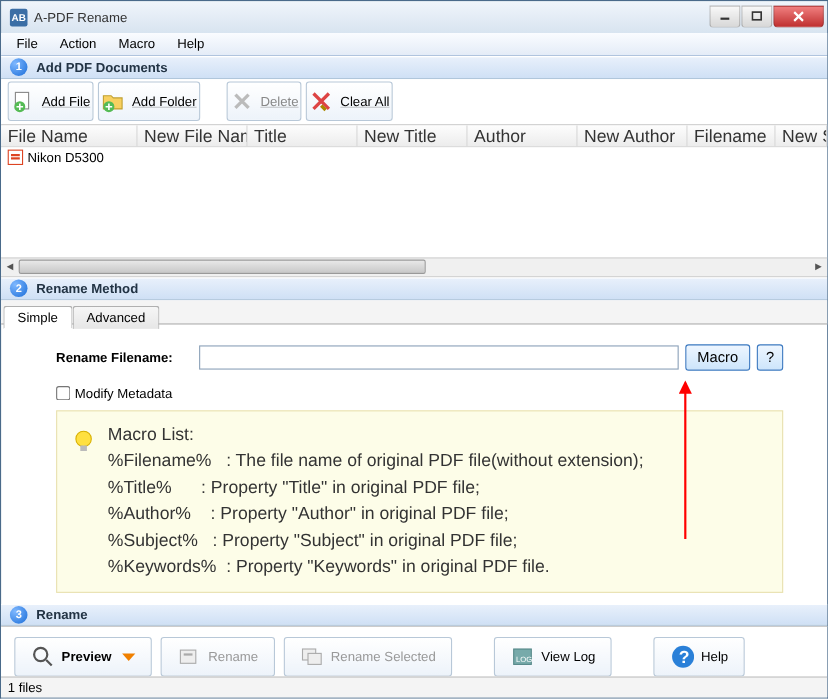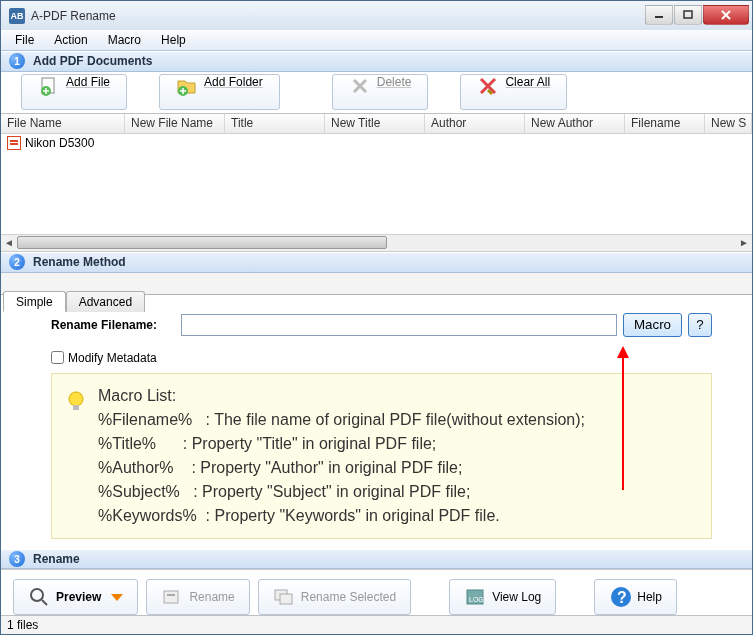--- a/index.html
+++ b/index.html
@@ -21,41 +21,41 @@
 .menubar { height: 22px; background: linear-gradient(#fafcff,#e4ecf7); border-bottom: 1px solid #b0c4de; display: flex; align-items: center; padding: 0 4px; }
 .menubar .menu { padding: 2px 10px; cursor: default; }
 
 
 .section-h { height: 22px; background: linear-gradient(#e8f0fb, #cfe0f5); border-top: 1px solid #fff; border-bottom: 1px solid #a8c0d8; display: flex; align-items: center; padding: 0 8px; }
 .section-h .num { width: 16px; height: 16px; border-radius: 50%; background: radial-gradient(circle at 30% 30%, #7fb8ff, #1a6dd8); color: #fff; font-size: 10px; font-weight: bold; display: flex; align-items: center; justify-content: center; margin-right: 8px; }
 .section-h .label { font-weight: bold; color: #234; }
 
 
 .toolbar { height: 44px; border-bottom: 1px solid #c0c0c0; display: flex; align-items: center; padding: 0 4px; background: #fff; }
-.tbtn { height: 36px; border: 1px solid #b8c8d8; background: linear-gradient(#fff,#edf3fa); border-radius: 3px; margin: 0 16px; padding: 0 16px; display: flex; align-items: flex-start; cursor: default; }
+.tbtn { height: 36px; border: 1px solid #b8c8d8; background: linear-gradient(#fff,#edf3fa); border-radius: 3px; margin: 0 2px; padding: 0 2px; display: flex; align-items: center; cursor: default; }
 .tbtn .ico { width: 22px; height: 22px; margin-right: 6px; display: flex; align-items: center; justify-content: center; }
 .tbtn.disabled .lbl { color: #888; }
 .tbtn .lbl { text-decoration: underline; text-decoration-color: rgba(0,0,0,0.2); }
 
 
 .table-area { flex: 1 1 auto; min-height: 0; display: flex; flex-direction: column; border-bottom: 1px solid #ccc; }
 .thead { height: 20px; background: linear-gradient(#fdfdfd,#ececec); display: flex; border-bottom: 1px solid #d0d0d0; }
-.th { padding: 2px 6px; border-right: 1px solid #d8d8d8; font-size: 12px; color: #333; white-space: nowrap; overflow: hidden; }
+.th { padding: 2px 6px; border-right: 1px solid #d8d8d8; font-size: 16px; color: #333; white-space: nowrap; overflow: hidden; }
 .tbody { flex: 1; background: #fff; overflow: hidden; }
 .trow { height: 18px; display: flex; align-items: center; }
 .tcell { padding: 1px 6px; display: flex; align-items: center; white-space: nowrap; }
 .pdf-icon { width: 14px; height: 14px; background: #fff; border: 1px solid #d42; position: relative; margin-right: 4px; }
 .pdf-icon::after { content: ""; position: absolute; top: 3px; left: 2px; right: 2px; height: 2px; background: #d42; box-shadow: 0 3px 0 #d42; }
 .hscroll { height: 17px; background: #f0f0f0; display: flex; align-items: center; border-top: 1px solid #d0d0d0; padding: 0 16px; }
 .hscroll .thumb { height: 13px; width: 370px; background: linear-gradient(#e8e8e8,#c8c8c8); border: 1px solid #999; border-radius: 2px; }
 .hscroll .arrow { width: 16px; height: 16px; position: absolute; display: flex; align-items: center; justify-content: center; color: #555; font-size: 10px; }
 
 
 .tabs { height: 22px; display: flex; border-bottom: 1px solid #b0b0b0; background: #f4f4f4; padding-left: 2px; }
-.tab { padding: 3px 12px; border: 1px solid #b0b0b0; border-bottom: none; margin-right: 0; background: linear-gradient(#f6f6f6,#e6e6e6); border-radius: 3px 3px 0 0; position: relative; top: 18px; }
+.tab { padding: 3px 12px; border: 1px solid #b0b0b0; border-bottom: none; margin-right: 0; background: linear-gradient(#f6f6f6,#e6e6e6); border-radius: 3px 3px 0 0; position: relative; top: 5px; }
 .tab.active { background: #fff; border-bottom: 1px solid #fff; }
 
 
 .method-body { padding: 18px 40px 10px 50px; flex: 0 0 auto; }
 .row { display: flex; align-items: center; margin-bottom: 14px; }
 .row .lbl { width: 130px; font-weight: bold; }
 .row input[type=text] { flex: 1; height: 22px; border: 1px solid #7a9; border-color: #8aa0b8; padding: 0 4px; background: #fff; }
 .btn { height: 24px; padding: 0 10px; border: 1px solid #3a78c0; border-radius: 3px; background: linear-gradient(#eef6ff,#cde5fb); margin-left: 6px; cursor: default; }
 .btn.q { width: 24px; padding: 0; }
 .chk { display: flex; align-items: center; margin-bottom: 8px; }

